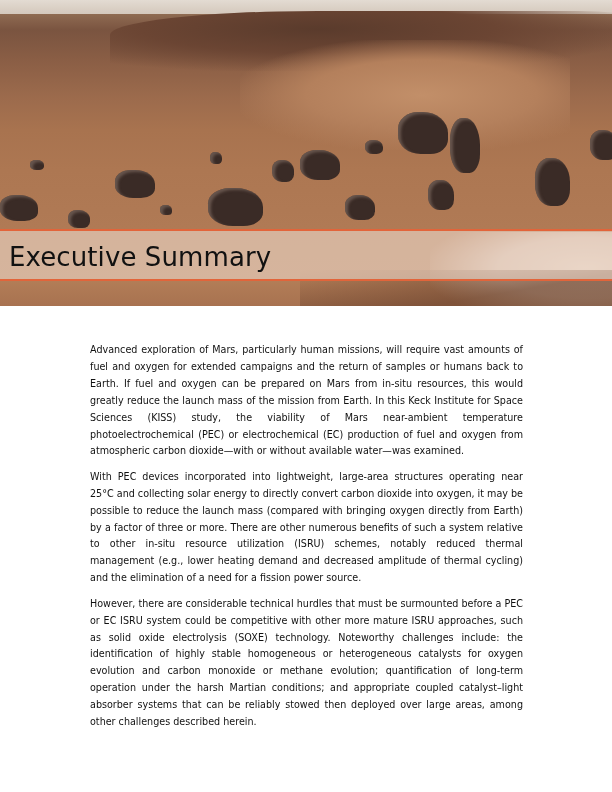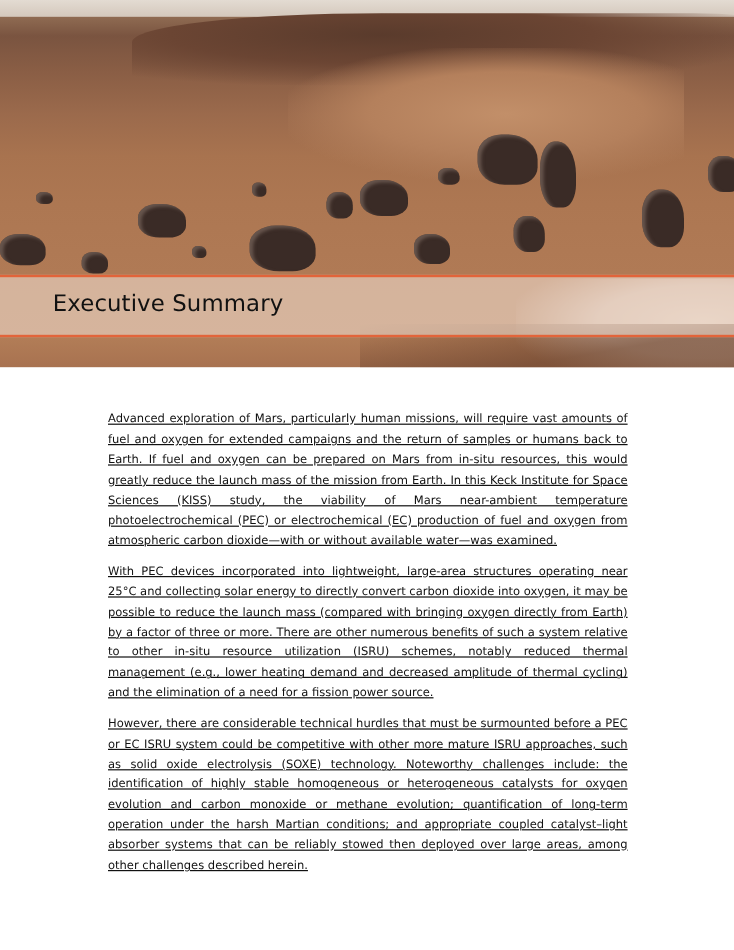--- a/index.html
+++ b/index.html
@@ -41,30 +41,30 @@
     .banner {
       position: absolute; left: 0; top: 229px; width: 612px; height: 52px;
       background: rgba(236, 214, 200, 0.62);
       border-top: 2px solid #e2643a;
       border-bottom: 2px solid #e2643a;
       box-sizing: border-box;
     }
     .banner-title {
       position: absolute; left: 9px; top: 11px;
       font-family: "DejaVu Sans", sans-serif;
-      font-size: 19px; color: #111111; letter-spacing: 0.1px; margin-left: 35px;
+      font-size: 26px; color: #111111; letter-spacing: 0.1px;
     }
 
     .content {
       position: absolute; left: 90px; top: 342px; width: 433px;
       font-family: "DejaVu Sans", sans-serif;
       font-size: 9.6px; line-height: 16.9px; color: #111111;
     }
     .content p {
-      margin: 0 0 8.5px 0; text-align: justify; hyphens: none; text-decoration: underline;
+      margin: 0 0 8.5px 0; text-align: justify; hyphens: none;
     }
   </style>
 </head>
 <body>
 
 <div class="hero">
   <div class="sky"></div>
   <div class="ridge"></div>
   <div class="dune"></div>
   <div class="dune2"></div>

